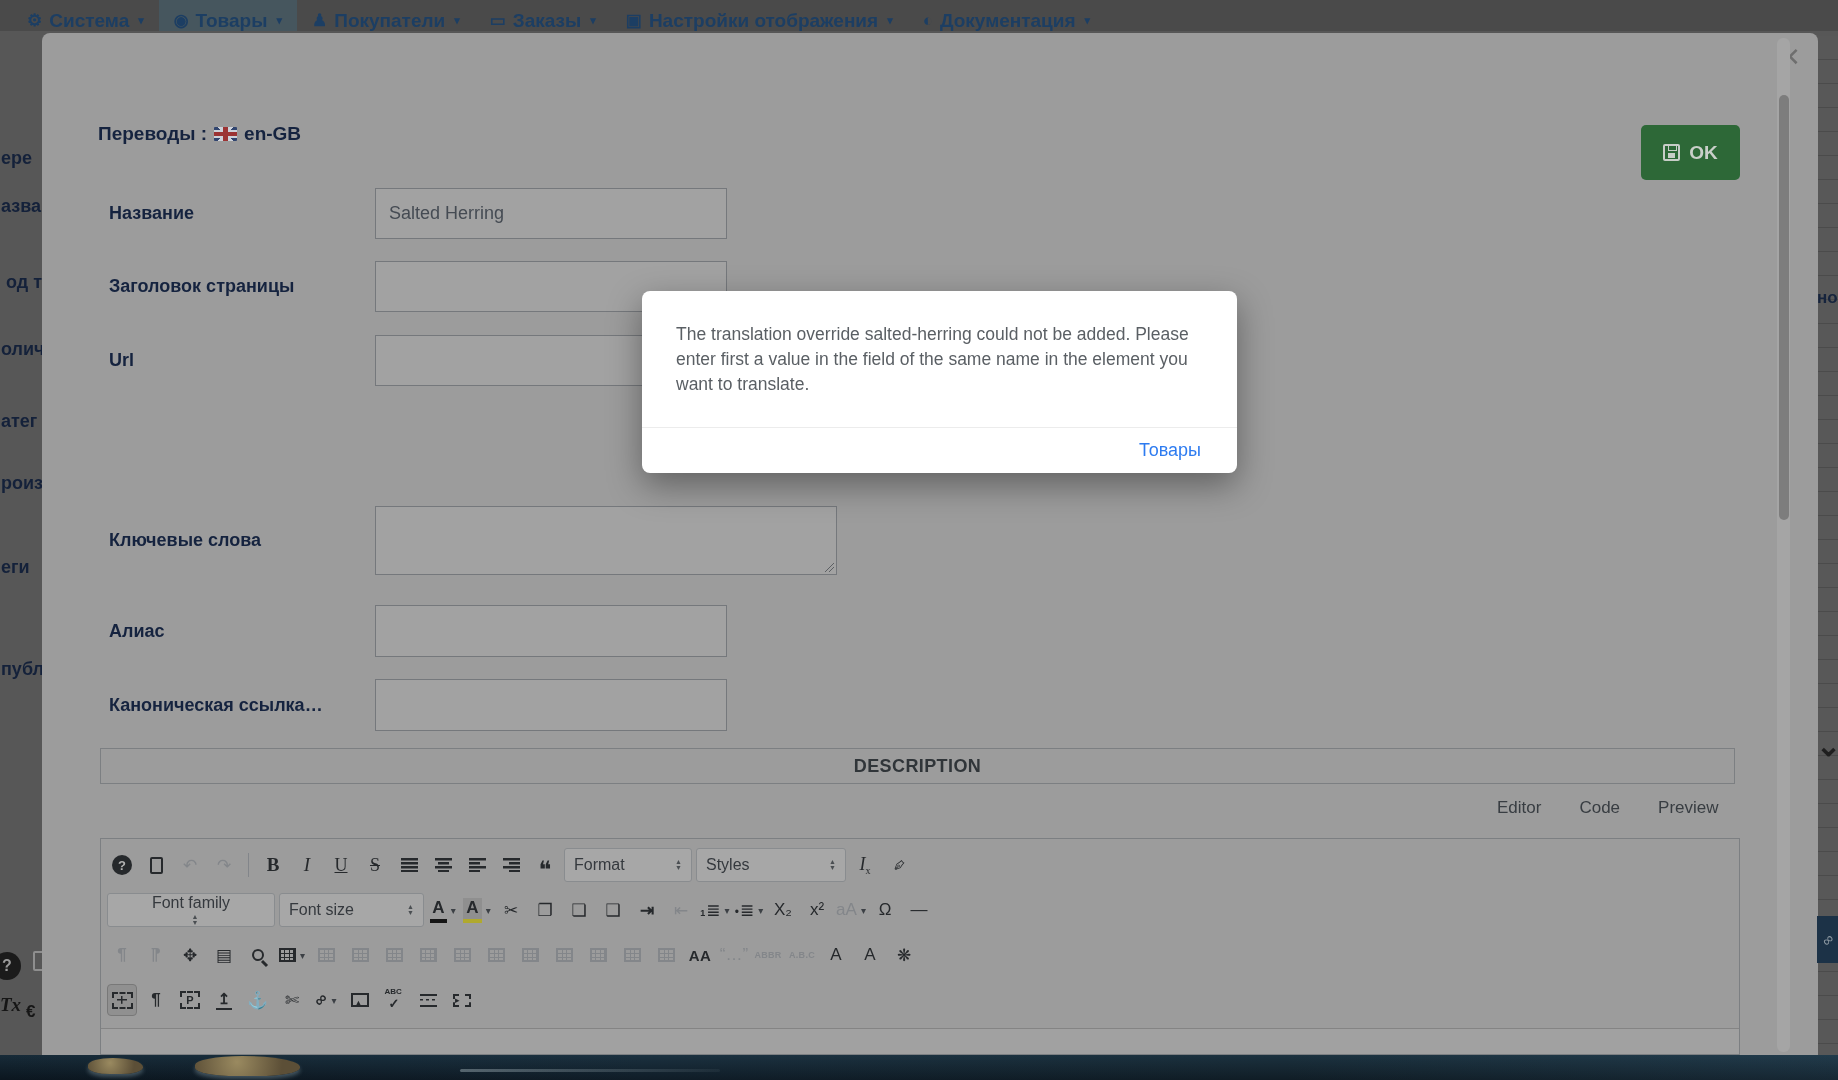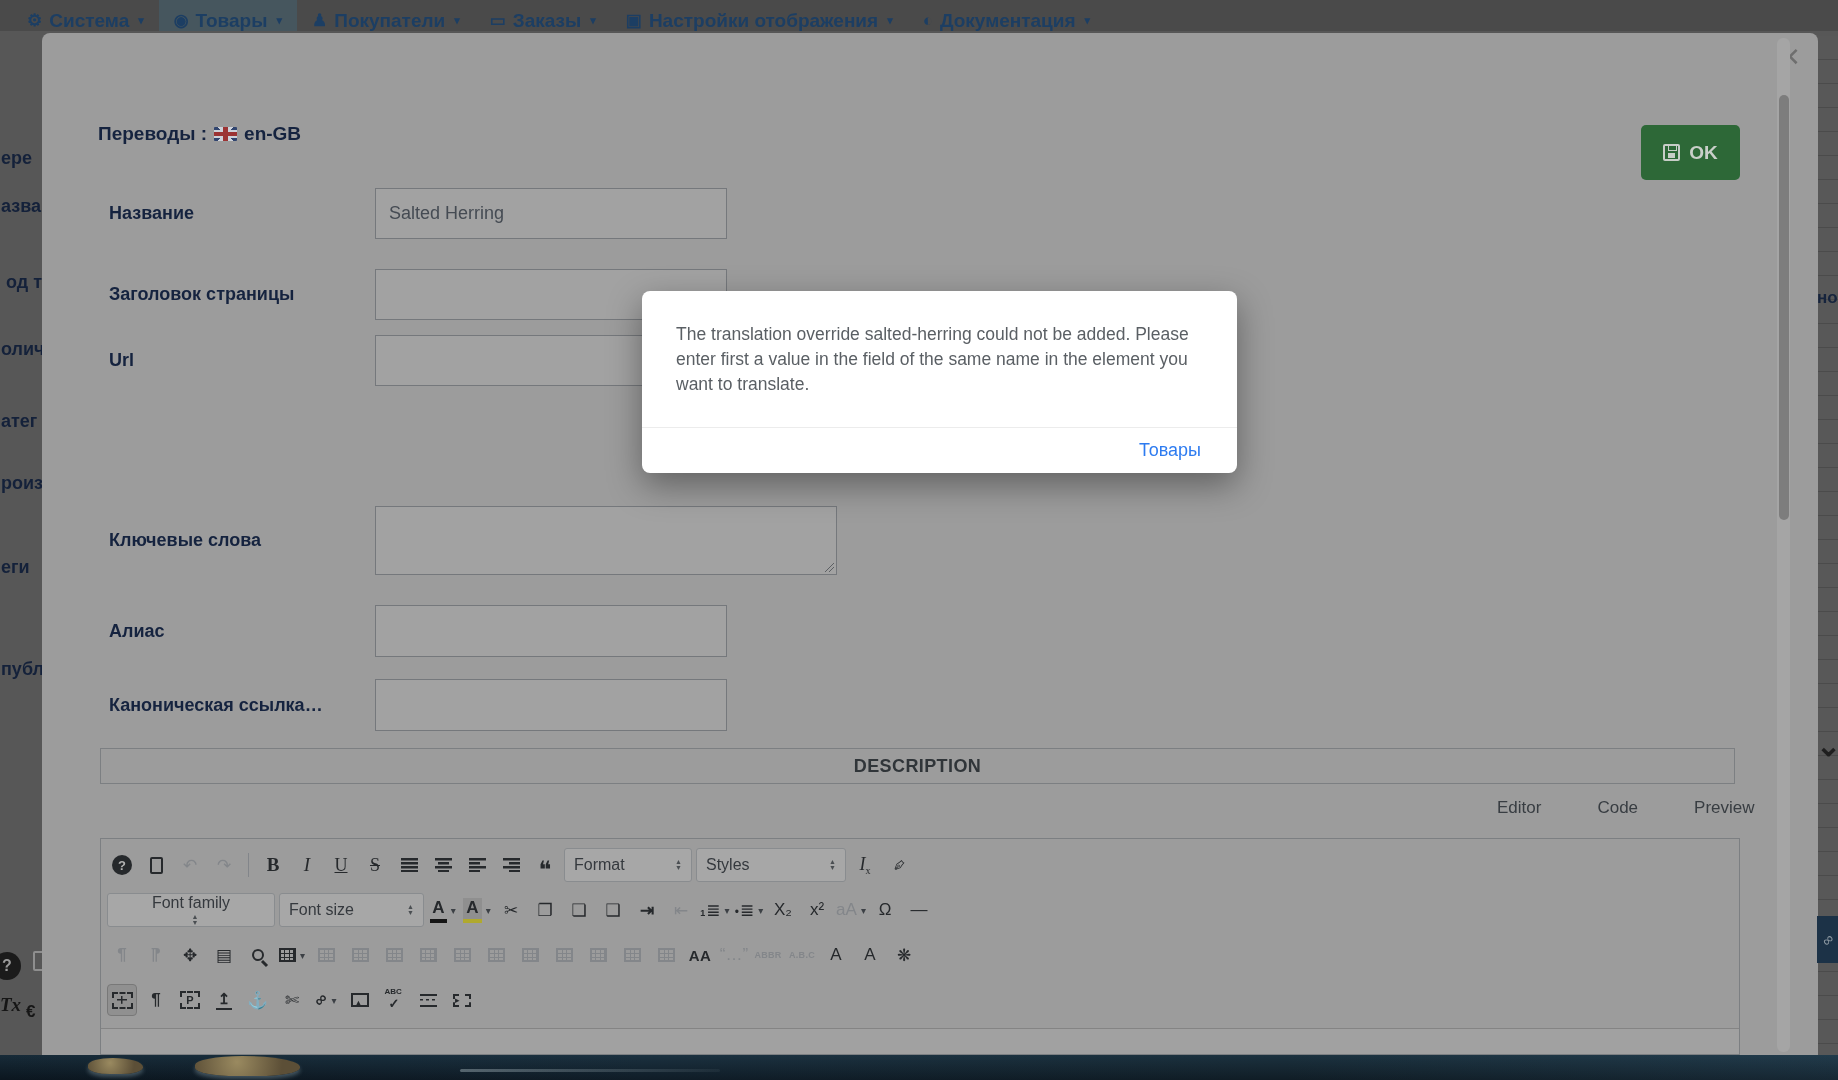--- a/index.html
+++ b/index.html
@@ -60,21 +60,21 @@
   .finput { border:1px solid #75787c; background:#a2a2a2; height:51px; width:352px;
             display:flex; align-items:center; padding:0 13px; color:#454b53; font-size:18px; }
   .finput.area { align-items:flex-start; padding-top:8px; }
   .finput.resizable { position:relative; }
   .finput.resizable::after { content:""; position:absolute; right:2px; bottom:2px; width:9px; height:9px;
      background:linear-gradient(135deg, transparent 0 45%, #5c5f63 45% 52%, transparent 52% 70%, #5c5f63 70% 77%, transparent 77%); }
 
   .desc-bar { position:absolute; left:58px; top:715px; width:1635px; height:36px; border:1px solid #7c7f82;
               display:flex; align-items:center; justify-content:center; color:#303539; font-size:18px;
               font-weight:bold; letter-spacing:.4px; }
-  .etabs { position:absolute; left:1455px; top:765px; display:flex; gap:56px; color:#383d42; font-size:17px; }
+  .etabs { position:absolute; left:1455px; top:765px; display:flex; gap:38px; color:#383d42; font-size:17px; }
   .etab { cursor:default; }
 
   .editor-box { position:absolute; left:58px; top:805px; width:1640px; height:217px; border:1px solid #7c7f82; }
   .etoolbar { height:190px; border-bottom:1px solid #848484; padding:7px 6px 0 6px; display:flex; flex-direction:column; }
   .trow { height:38px; display:flex; align-items:center; gap:4px; margin-bottom:7px; }
   .econtent { height:25px; background:#a1a1a1; }
 
   .ti { min-width:30px; height:32px; display:flex; align-items:center; justify-content:center;
         color:#26292c; font-size:17px; gap:2px; flex:0 0 auto; }
   .ti.faded, .ti.faded .g { color:#83868a; }
@@ -229,21 +229,21 @@
       <span class="floppy-icon"></span>
       <span>OK</span>
     </div>
 
     <div class="frow" style="top:155px;height:51px">
       <span class="flabel">Название</span>
       <div class="finput">
           <span>Salted Herring</span>
         </div>
     </div>
-    <div class="frow" style="top:236px;height:51px">
+    <div class="frow" style="top:228px;height:51px">
       <span class="flabel">Заголовок страницы</span>
       <div class="finput">
           <span></span>
         </div>
     </div>
     <div class="frow" style="top:302px;height:51px">
       <span class="flabel">Url</span>
       <div class="finput">
           <span></span>
         </div>

